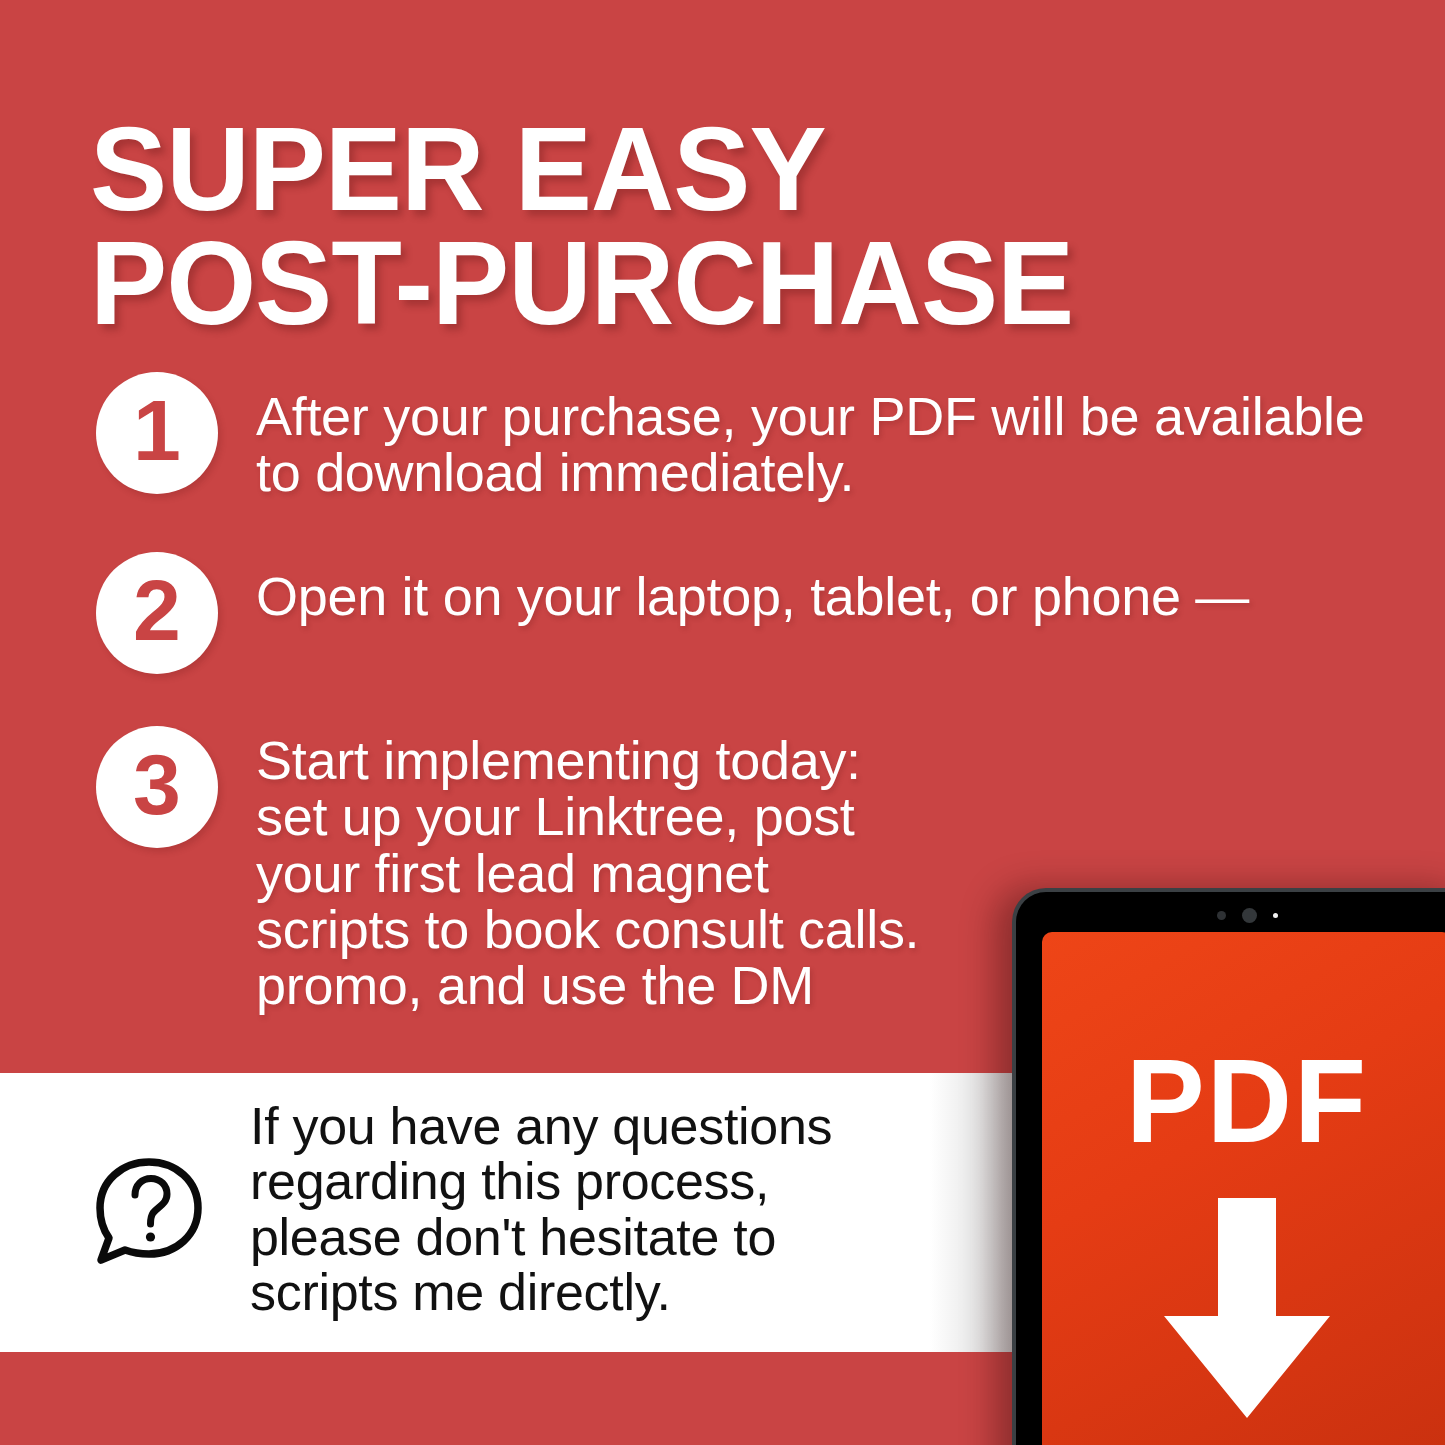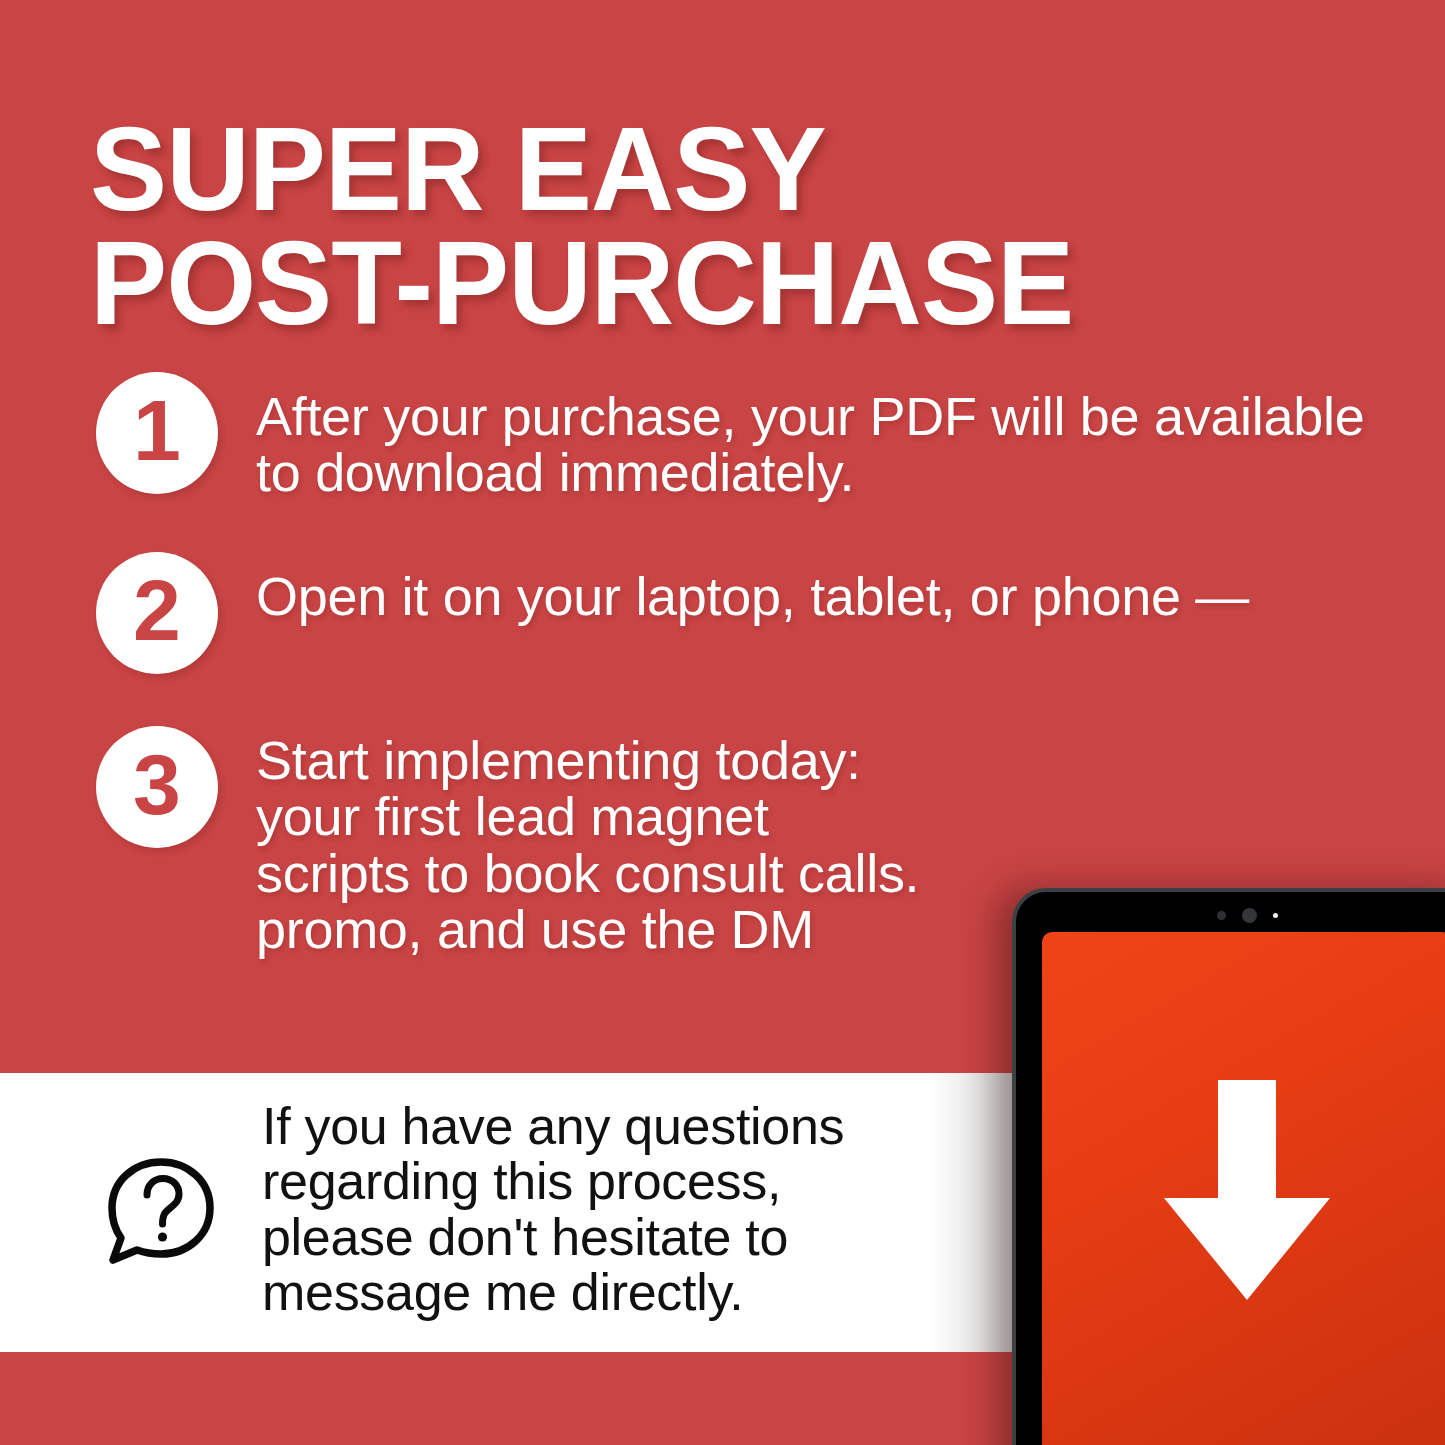--- a/index.html
+++ b/index.html
@@ -172,21 +172,20 @@
     height: 100%;
     background: linear-gradient(90deg, rgba(255,255,255,0) 0%, rgba(176,176,176,0.85) 92%, rgba(150,150,150,0.95) 100%);
     pointer-events: none;
   }
   .qinner {
     position: absolute;
     left: 0; top: 0;
     width: 100%; height: 100%;
     display: flex;
     align-items: center;
-    padding-left: 12px;
   }
   .q-icon {
     flex: 0 0 auto;
     margin-left: 84px;
     width: 130px;
     height: 130px;
   }
   .q-text {
     flex: 1 1 auto;
     margin-left: 36px;
@@ -240,20 +239,21 @@
         <span class="tl">Open it on your laptop, tablet, or phone —</span>
       </div>
     </div>
 
     <div class="step step-3">
       <div class="step-badge">
         <span>3</span>
       </div>
       <div class="step-text">
         <span class="tl">Start implementing today:</span>
+        <span class="tl">set up your Linktree, post</span>
         <span class="tl">your first lead magnet</span>
         <span class="tl">scripts to book consult calls.</span>
         <span class="tl">promo, and use the DM</span>
       </div>
     </div>
 
   </div>
 
   <div class="bottom-strip"></div>
 
@@ -266,34 +266,35 @@
                    C19 81.5 16 71 16 60 C16 33 38 14 65 14 Z" fill="none" stroke="#0a0a0a" stroke-width="7.5" stroke-linejoin="round"></path>
           <path d="M51 47 C51 37 58 30.5 67 30.5 C76.5 30.5 83 37.5 83 46
                    C83 56 74 58.5 69 65 C66.5 68.5 66.5 72 66.5 76" fill="none" stroke="#0a0a0a" stroke-width="7" stroke-linecap="round"></path>
           <circle cx="66.5" cy="89" r="4.6" fill="#0a0a0a"></circle>
         </svg>
       </div>
       <div class="q-text">
         <span class="tl">If you have any questions</span>
         <span class="tl">regarding this process,</span>
         <span class="tl">please don't hesitate to</span>
-        <span class="tl">message me directly.</span>
+        <span class="tl">scripts me directly.</span>
       </div>
     </div>
     <div class="qpanel-fade"></div>
   </div>
 
   <div class="tablet">
     <div class="tablet-bezel">
       <div class="tablet-sensors">
         <div class="sensor-a"></div>
         <div class="sensor-b"></div>
         <div class="sensor-c"></div>
       </div>
       <div class="tablet-screen">
+        <div class="pdf-label">PDF</div>
         <svg class="dl-arrow" viewBox="0 0 190 225">
           <path d="M66 0 L124 0 L124 118 L178 118 L95 220 L12 118 L66 118 Z" fill="#ffffff"></path>
         </svg>
       </div>
     </div>
   </div>
 
 </div>
 
 </body></html>

